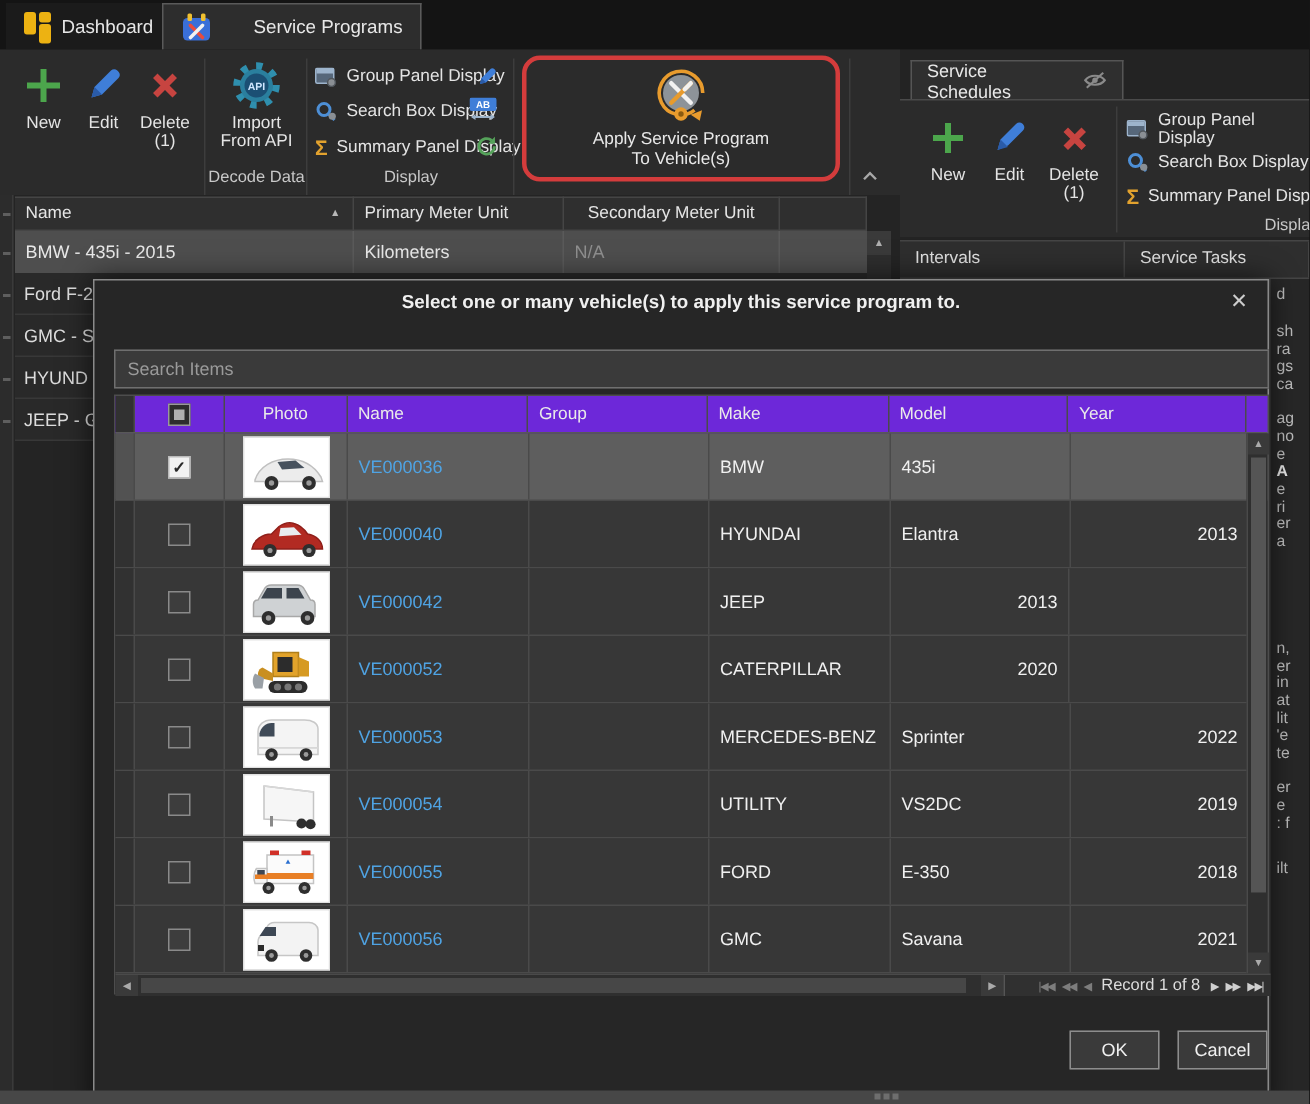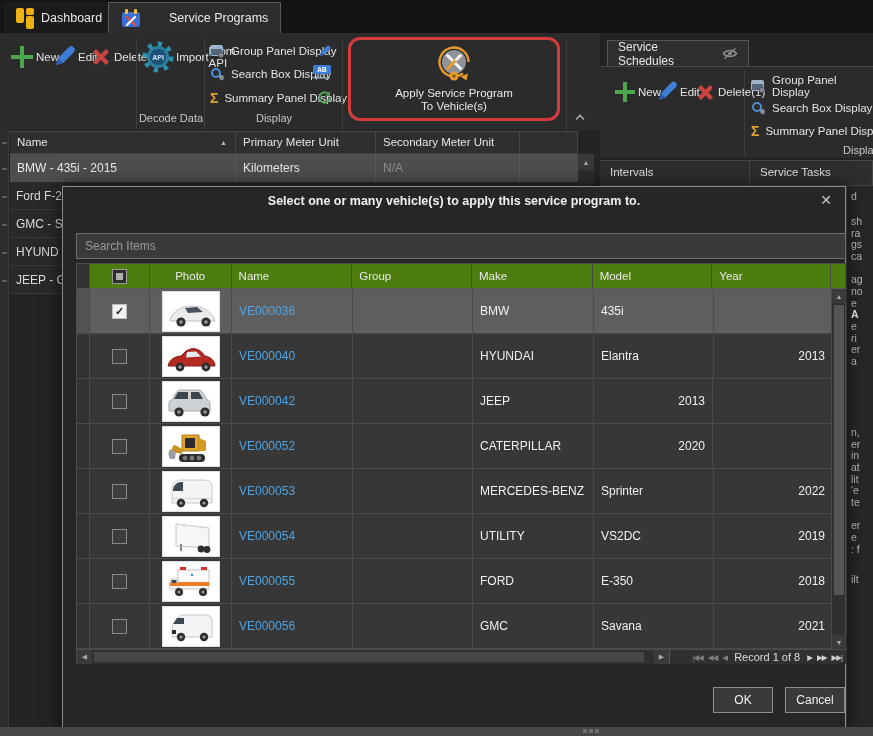--- a/index.html
+++ b/index.html
@@ -17,21 +17,21 @@
   .tab.inactive { background:#1b1b1b; }
   .tab.active { background:#2d2d2d; border:1px solid #5a5a5a; border-bottom:none;gap:28px; }
   .dash-icon { display:grid; grid-template-columns:8px 8px; grid-template-rows:12px 6px; gap:2px; width:18px; height:20px; }
   .dash-icon i { background:#edb212; border-radius:2px; display:block; }
   .dash-icon i:nth-child(2){ height:7px; }
   .dash-icon i:nth-child(3){ height:7px; margin-top:-6px; }
   .dash-icon i:nth-child(4){ height:13px; margin-top:-6px; }
 
   
   .ribbon { position:absolute; left:0; top:33px; width:600px; height:97px; background:#2b2b2b; }
-  .bigbtn { position:absolute; top:5px; display:flex; flex-direction:row; align-items:center; font-size:11.5px; color:#e4e4e4; }
+  .bigbtn { position:absolute; top:5px; display:flex; flex-direction:column; align-items:center; font-size:11.5px; color:#e4e4e4; }
   .bigbtn .ic { height:38px; display:flex; align-items:center; justify-content:center; }
   .vsep { position:absolute; top:6px; height:100px; width:1px; background:#3d3d3d; }
   .grouplabel { position:absolute; top:79px; font-size:11px; color:#c8c8c8; text-align:center; }
   .disp-row { position:absolute; display:flex; align-items:center; gap:6px; font-size:11.5px; color:#e4e4e4; height:18px; }
   .mini-ic { position:absolute; width:20px; height:18px; display:flex; align-items:center; justify-content:center; }
   .applybtn { position:absolute; left:348px; top:4px; width:212px; height:84px;
               border:3px solid #d43c3c; border-radius:12px; display:flex; flex-direction:column;
               align-items:center; justify-content:flex-start; padding-top:3px; }
   .applybtn .t { font-size:11.5px; color:#e8e8e8; line-height:13px; text-align:center; }
   .chev { position:absolute; left:574px; top:80px; }
@@ -75,21 +75,21 @@
   .m-title { position:absolute; left:0; top:7px; width:100%; text-align:center; font-weight:bold;
              font-size:12.5px; color:#f0f0f0; }
   .m-close { position:absolute; right:10px; top:4px; width:18px; height:18px; color:#cccccc;
              font-size:14px; text-align:center; line-height:18px; cursor:default; }
   .m-search { position:absolute; left:13px; top:46px; width:770px; height:26px; background:#3a3a3a;
               border:1px solid #6f6f6f; color:#e8e8e8; font-size:12px; padding:0 8px;
               font-family:"Liberation Sans", sans-serif; }
   .m-search::placeholder { color:#9a9a9a; }
 
   .vtable { position:absolute; left:13px; top:76px; width:770px; height:400px; border:1px solid #4d4d4d; }
-  .vhead { display:flex; height:25px; background:#4d7c0f; border-bottom:1px solid #585858;text-align:right; }
+  .vhead { display:flex; height:25px; background:#6d28d9; border-bottom:1px solid #585858;text-align:right; }
   .vhead .c { font-size:11.5px; color:#eaeaea; }
   .c { display:flex; align-items:center; padding:0 7px; border-right:1px solid #4a4a4a; height:100%; overflow:hidden; }
   .c.ind   { width:13px; padding:0; background:#313131; }
   .c.cb    { width:60px; justify-content:center; }
   .c.photo { width:82px; justify-content:center; padding:2px; }
   .c.name  { width:121px; }
   .c.group { width:120px; }
   .c.make  { width:121px; }
   .c.model { width:120px; }
   .c.year  { width:119px; justify-content:flex-end; }
@@ -354,21 +354,21 @@
       <i class="indmark" style="top:94px;"></i>
     <i class="indmark" style="top:122px;"></i>
       <i class="indmark" style="top:150px;"></i>
   </div>
   <div class="bg-hdr">
     <div style="width:226px;">
       <span>Name</span>
       <span style="position:absolute; right:8px; top:7px; font-size:7px; color:#b8b8b8;">▲</span>
     </div>
     <div style="width:140px;">Primary Meter Unit</div>
-    <div style="width:144px;">Secondary Meter Unit</div>
+    <div style="width:144px;text-align:center;">Secondary Meter Unit</div>
     <div style="width:58px;"></div>
   </div>
   <div class="bg-row1">
     <div style="width:226px;">BMW - 435i - 2015</div>
     <div style="width:140px;">Kilometers</div>
     <div style="width:144px;" class="dim-na">N/A</div>
     <div style="width:58px; border-right:none;"></div>
   </div>
   <div id="partial-rows">
       <div class="partialrow" style="top: 182px;">Ford F-2</div>

